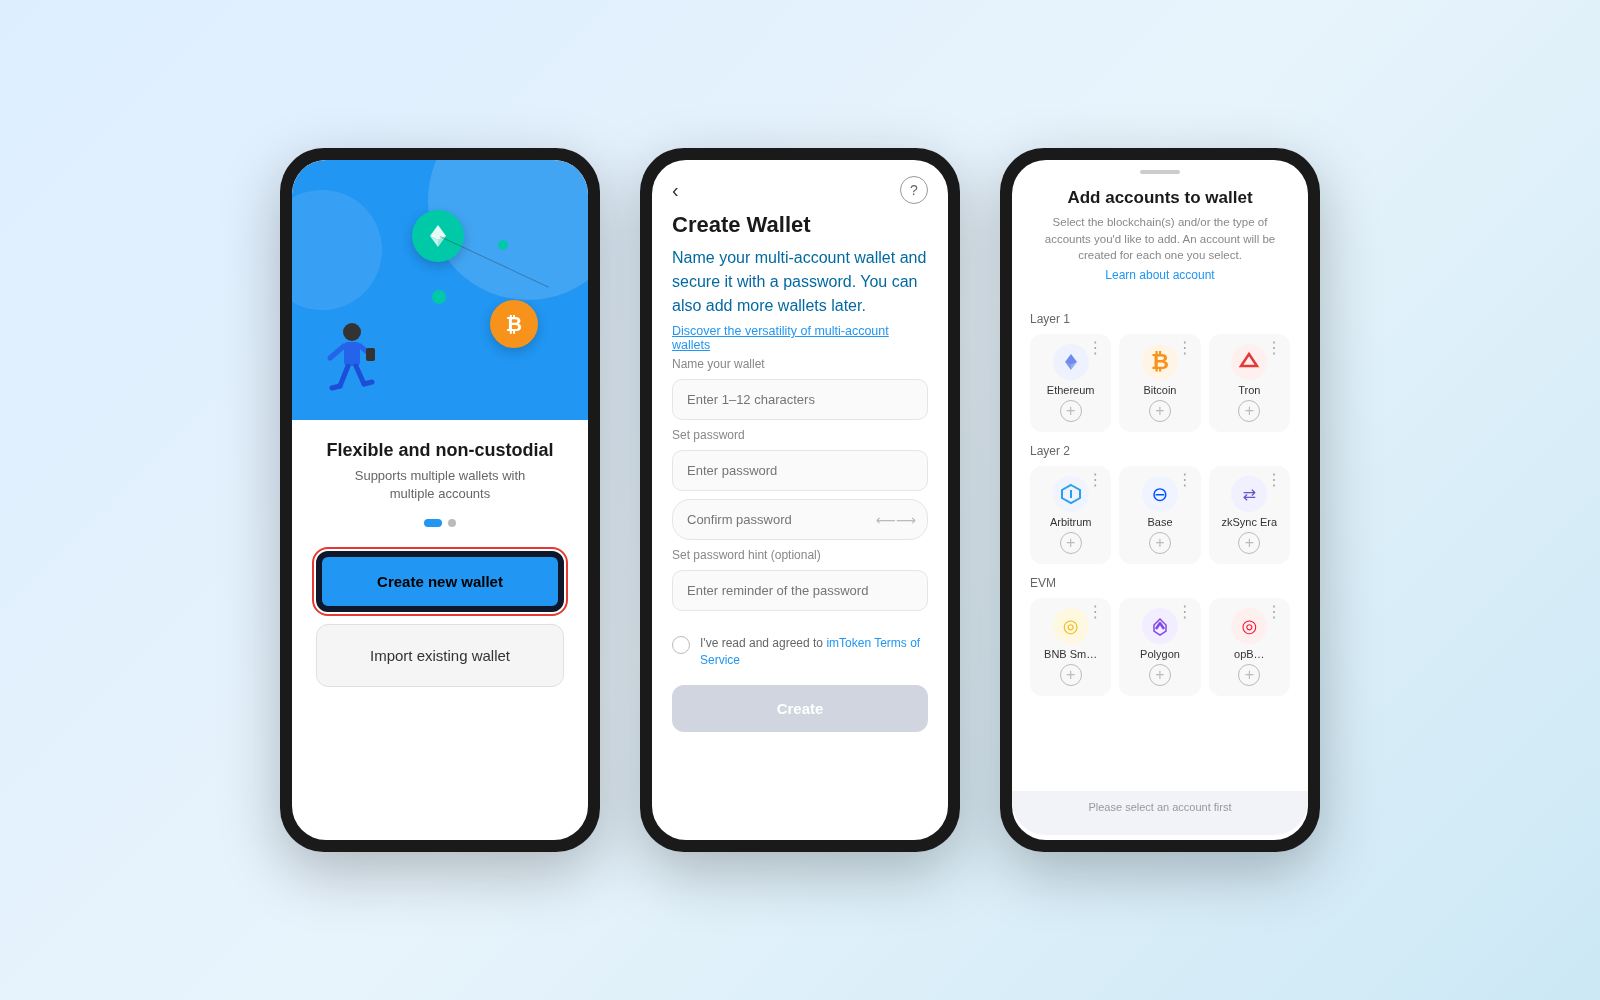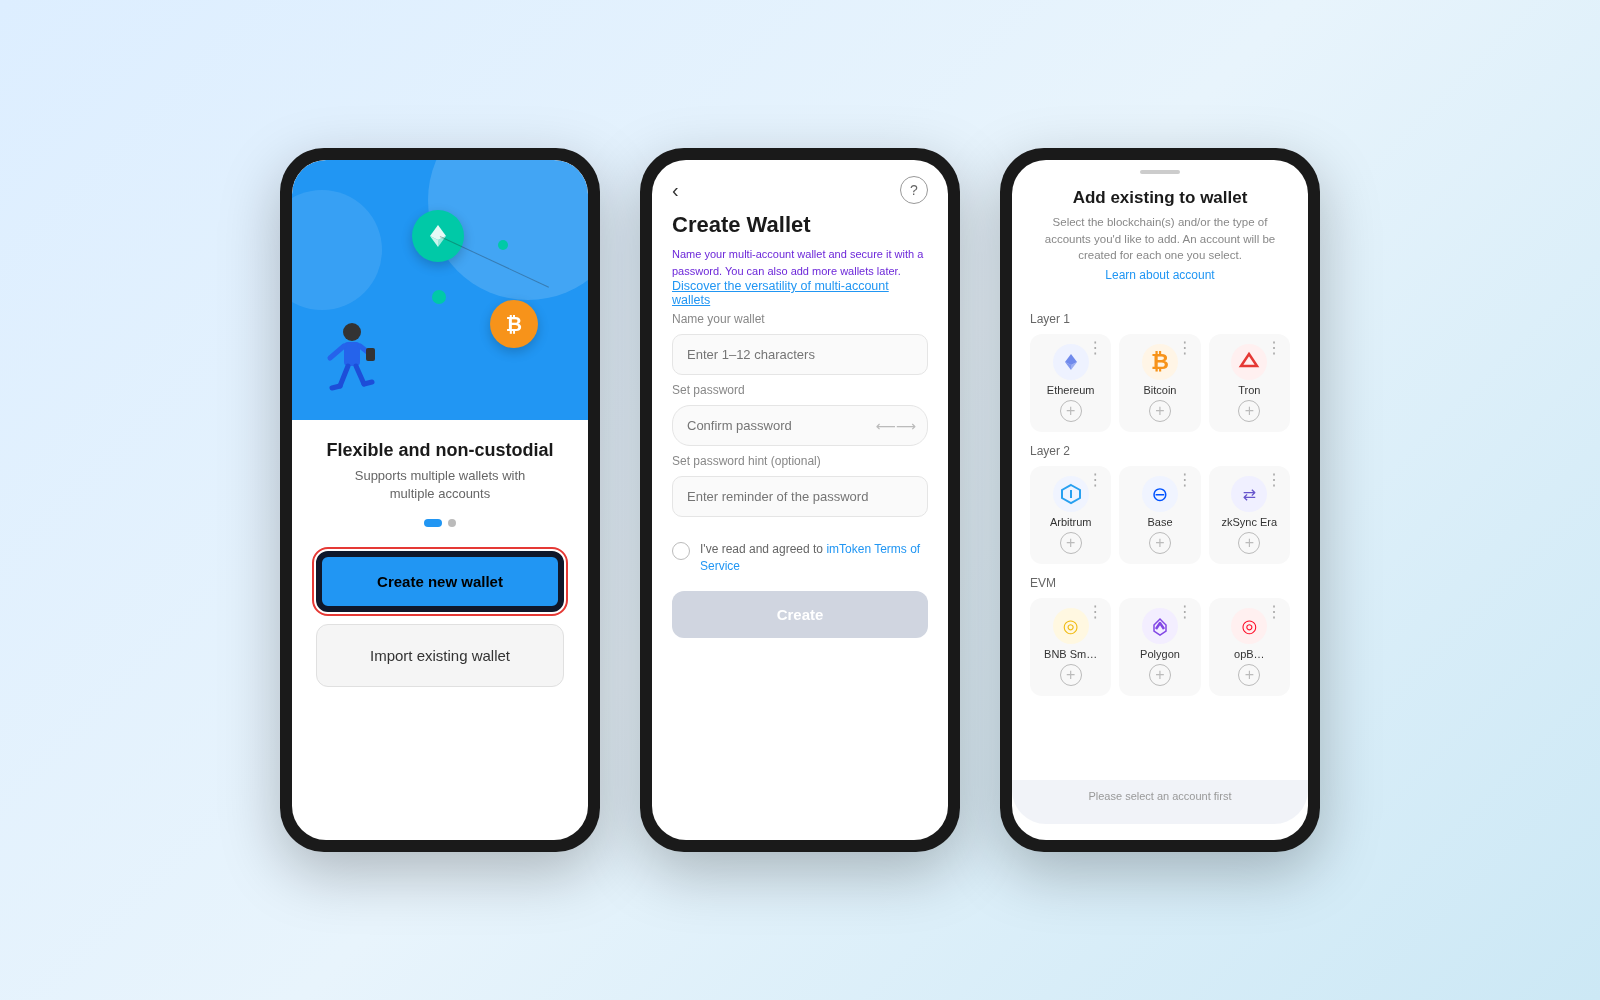--- a/index.html
+++ b/index.html
@@ -181,23 +181,24 @@
       flex: 1;
       overflow: hidden;
     }
     .create-wallet-title {
       font-size: 22px;
       font-weight: 700;
       color: #1a1a1a;
       margin-bottom: 8px;
     }
     .create-wallet-desc {
-      font-size: 11px;
-      color: #6d28d9;
+      font-size: 16px;
+      color: #0369a1;
       line-height: 1.5;
+      margin-bottom: 6px;
     }
     .discover-link {
       font-size: 12.5px;
       color: #2196F3;
       cursor: pointer;
       margin-bottom: 5px;
       display: block;
       text-decoration: underline;
     }
     .form-section-label {
@@ -352,21 +353,21 @@
     .icon-trx { background: #fff0f0; color: #e53935; }
     .icon-arb { background: #f0f4ff; color: #28a0f0; }
     .icon-base { background: #f0f4ff; color: #0052ff; }
     .icon-zk { background: #f0f0ff; color: #6655cc; }
     .icon-bnb { background: #fff8e1; color: #f0b90b; }
     .icon-matic { background: #f3eeff; color: #8247e5; }
     .icon-op { background: #fff0f0; color: #ff0420; }
 
     .confirm-overlay {
       position: absolute;
-      bottom: 16px; left: 0; right: 0;
+      bottom: 5px; left: 0; right: 0;
       background: rgba(240,242,248,0.95);
       padding: 10px 18px 14px;
       text-align: center;
       border-radius: 0 0 34px 34px;
     }
     .confirm-hint {
       font-size: 11px;
       color: #999;
       margin-bottom: 8px;
     }
@@ -447,20 +448,21 @@
     </div>
     <div class="phone2-content">
       <div class="create-wallet-title">Create Wallet</div>
       <div class="create-wallet-desc">Name your multi-account wallet and secure it with a password. You can also add more wallets later.</div>
       <span class="discover-link">Discover the versatility of multi-account wallets</span>
 
       <div class="form-section-label">Name your wallet</div>
       <input class="form-input" type="text" placeholder="Enter 1–12 characters" style="">
 
       <div class="form-section-label">Set password</div>
+      <input class="form-input" type="password" placeholder="Enter password" style="">
       <div class="form-input-row">
         <input type="password" placeholder="Confirm password" style="">
         <span class="eye-icon">⟵⟶</span>
       </div>
 
       <div class="hint-section">
         <div class="form-section-label">Set password hint (optional)</div>
         <input class="form-input" type="text" placeholder="Enter reminder of the password" style="">
       </div>
 
@@ -473,21 +475,21 @@
       </div>
       <button class="btn-create-disabled">Create</button>
     </div>
   </div>
 </div>
 
 <div class="phone">
   <div class="phone-inner" style="position:relative;">
     <div class="phone3-handle"></div>
     <div class="phone3-content">
-      <div class="add-accounts-title">Add existing to wallet</div>
+      <div class="add-accounts-title">Add accounts to wallet</div>
       <div class="add-accounts-desc">Select the blockchain(s) and/or the type of accounts you'd like to add. An account will be created for each one you select.</div>
       <span class="learn-link">Learn about account</span>
 
       <div class="layer-label">Layer 1</div>
       <div class="chain-grid">
 
         <div class="chain-card">
           <span class="chain-more">⋮</span>
           <div class="chain-icon icon-eth">
             <svg width="20" height="20" viewBox="0 0 20 20">

